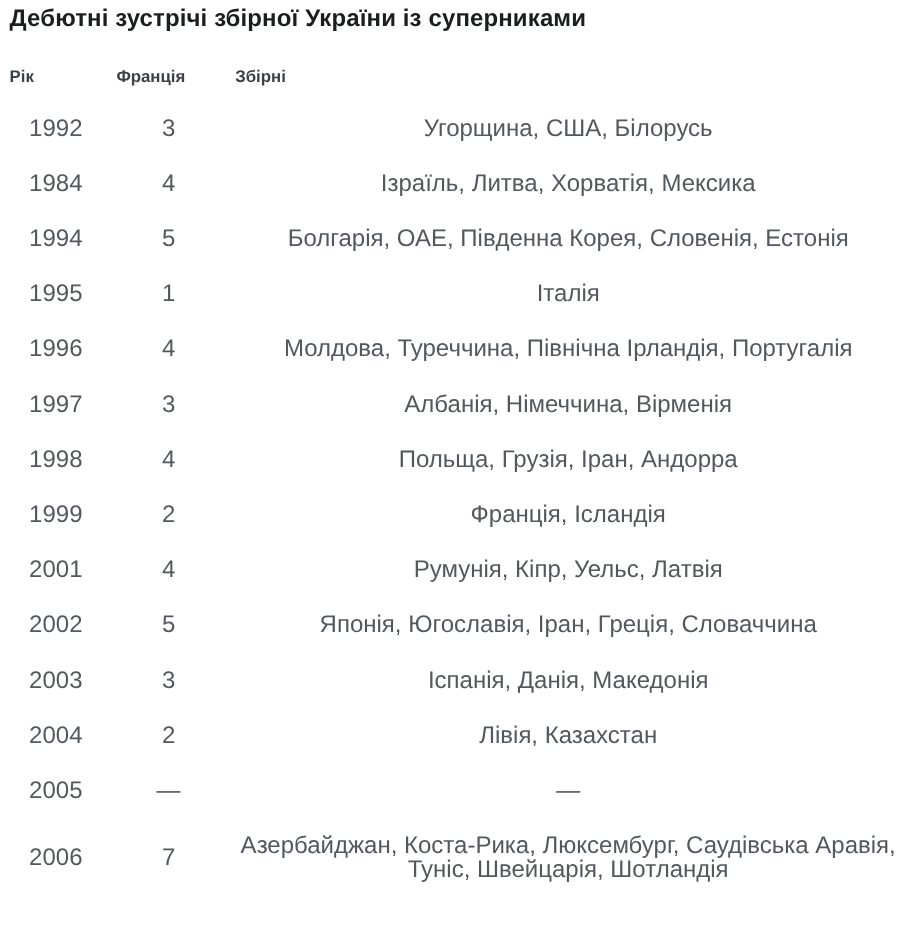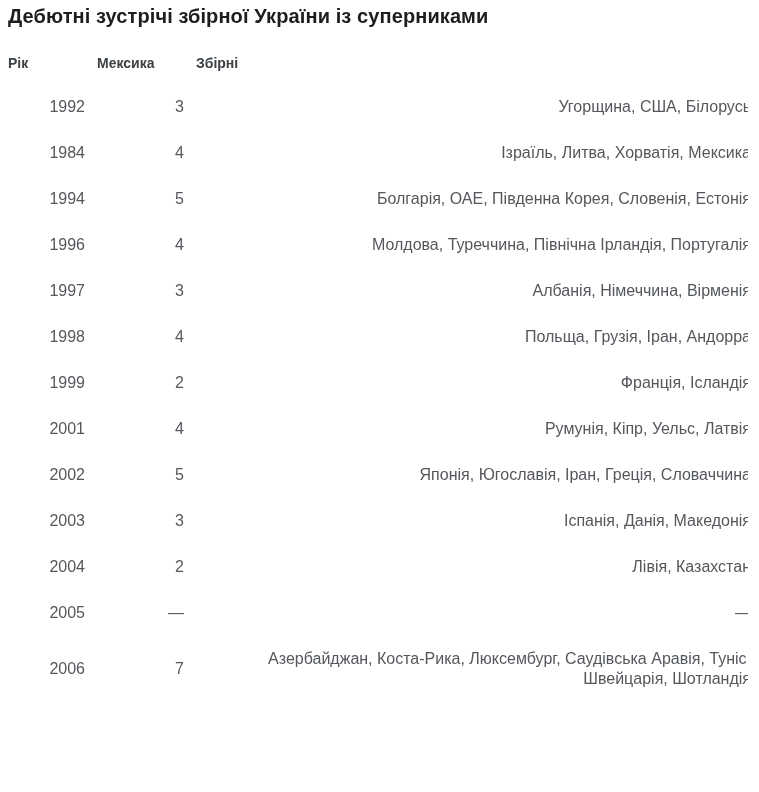--- a/index.html
+++ b/index.html
@@ -35,64 +35,69 @@
   th {
     text-align: left;
     font-size: 14px;
     line-height: 19px;
     font-weight: 700;
     color: #3c4146;
     padding: 0 0 11px 0;
     vertical-align: top;
   }
   td {
-    font-size: 16px;
+    font-size: 20px;
     line-height: 20px;
     font-weight: 400;
     color: #54585c;
     padding: 13px 12px 13px 0;
     vertical-align: middle;
-    text-align: right;
+    text-align: center;
   }
   td.teams-cell { padding-right: 0; }
 </style>
 </head>
 <body>
 
 <div class="page">
   <h1 class="page-title">Дебютні зустрічі збірної України із суперниками</h1>
 
   <table class="debut-table">
     <colgroup>
       <col class="col-year">
       <col class="col-debuts">
       <col class="col-teams">
     </colgroup>
     <thead>
       <tr>
         <th>Рік</th>
-        <th>Мексика</th>
+        <th>Франція</th>
         <th>Збірні</th>
       </tr>
     </thead>
     <tbody id="table-body">
         <tr>
           <td class="year-cell">1992</td>
           <td class="debuts-cell">3</td>
           <td class="teams-cell">Угорщина, США, Білорусь</td>
         </tr>
         <tr>
           <td class="year-cell">1984</td>
           <td class="debuts-cell">4</td>
           <td class="teams-cell">Ізраїль, Литва, Хорватія, Мексика</td>
         </tr>
         <tr>
           <td class="year-cell">1994</td>
           <td class="debuts-cell">5</td>
           <td class="teams-cell">Болгарія, ОАЕ, Південна Корея, Словенія, Естонія</td>
+        </tr>
+        <tr>
+          <td class="year-cell">1995</td>
+          <td class="debuts-cell">1</td>
+          <td class="teams-cell">Італія</td>
         </tr>
         <tr>
           <td class="year-cell">1996</td>
           <td class="debuts-cell">4</td>
           <td class="teams-cell">Молдова, Туреччина, Північна Ірландія, Португалія</td>
         </tr>
         <tr>
           <td class="year-cell">1997</td>
           <td class="debuts-cell">3</td>
           <td class="teams-cell">Албанія, Німеччина, Вірменія</td>

